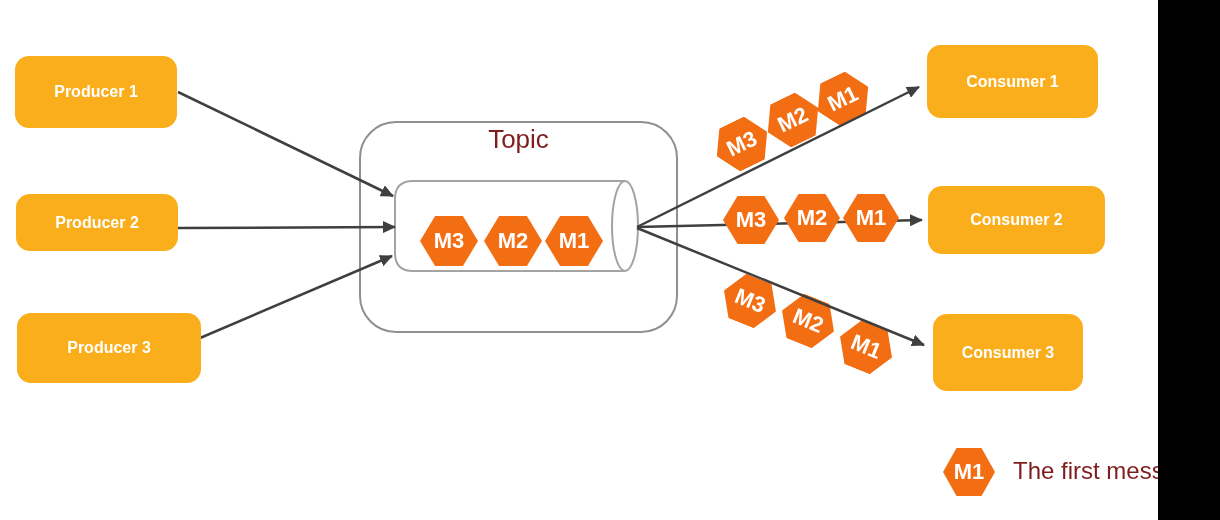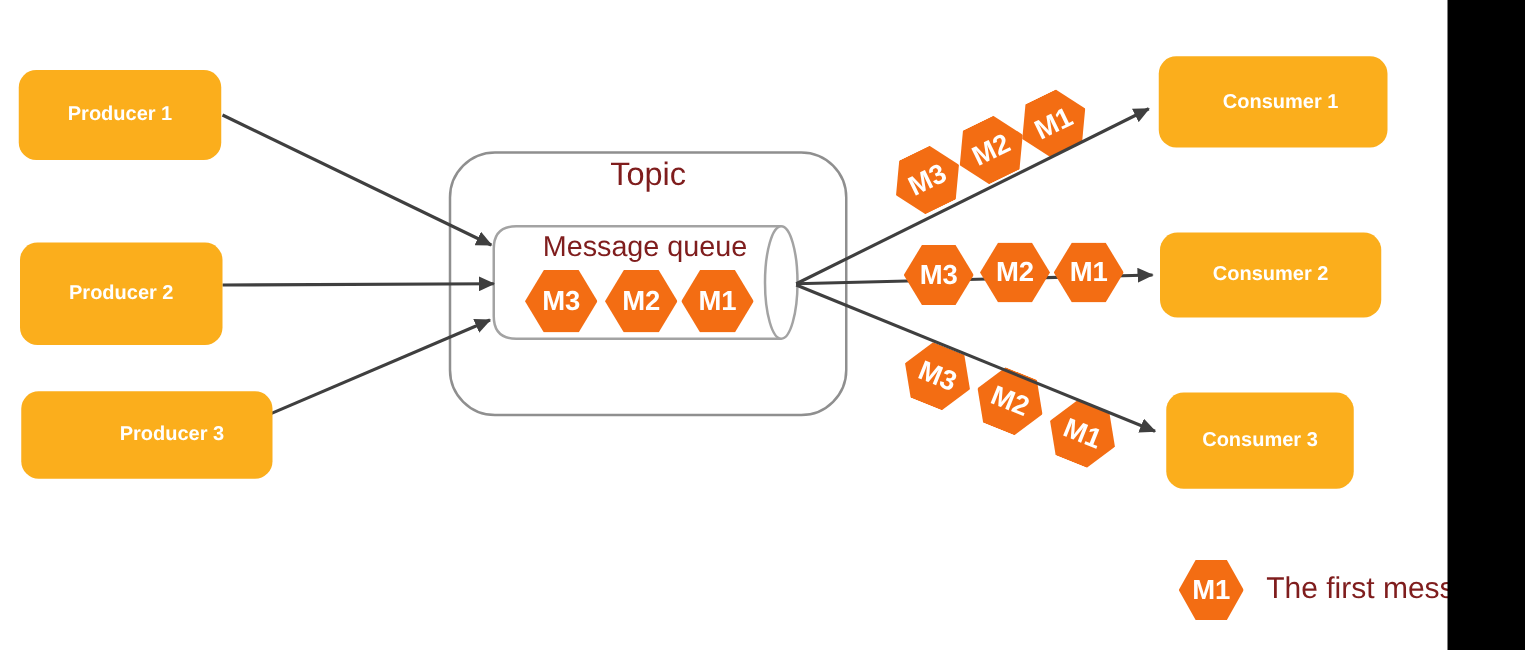--- a/index.html
+++ b/index.html
@@ -10,23 +10,23 @@
   svg.layer{position:absolute;left:0;top:0;pointer-events:none;}
   .layer-under{z-index:1;}
   .layer-over{z-index:3;}
 
   .node{
     position:absolute;z-index:2;background:#FBAE1C;border-radius:14px;
     color:#ffffff;font-size:16px;font-weight:600;
     display:flex;align-items:center;justify-content:center;text-align:center;line-height:1.12;
   }
   .node-p1{left:15px;top:56px;width:162px;height:72px;}
-  .node-p2{left:16px;top:194px;width:162px;height:82px;}
-  .node-p3{left:17px;top:313px;width:161px;height:70px;padding-left:40px;}
-  .node-c1{left:927px;top:45px;width:171px;height:73px;padding-left:12px;}
+  .node-p2{left:16px;top:194px;width:162px;height:57px;}
+  .node-p3{left:17px;top:313px;width:184px;height:70px;}
+  .node-c1{left:927px;top:45px;width:171px;height:73px;}
   .node-c2{left:928px;top:186px;width:177px;height:68px;}
   .node-c3{left:933px;top:314px;width:150px;height:77px;}
   .node-c3 .wrap{display:inline-block;max-width:120px;}
 
   .hex{
     position:absolute;z-index:2;background:#F36D13;color:#ffffff;
     font-weight:700;font-size:22px;
     display:flex;align-items:center;justify-content:center;
     clip-path:polygon(26% 0,74% 0,100% 50%,74% 100%,26% 100%,0 50%);
   }
@@ -78,21 +78,20 @@
     <span>Producer 1</span>
   </div>
   <div class="node node-p2">
     <span>Producer 2</span>
   </div>
   <div class="node node-p3">
     <span>Producer 3</span>
   </div>
 
   <div class="caption topic-title">Topic</div>
-  <div class="caption queue-title">Message queue</div>
 
   <div class="hex hex-q q1">M3</div>
   <div class="hex hex-q q2">M2</div>
   <div class="hex hex-q q3">M1</div>
 
   <div class="hex hex-r t1">M3</div>
   <div class="hex hex-r t2">M2</div>
   <div class="hex hex-r t3">M1</div>
 
   <div class="hex hex-r m1">M3</div>

